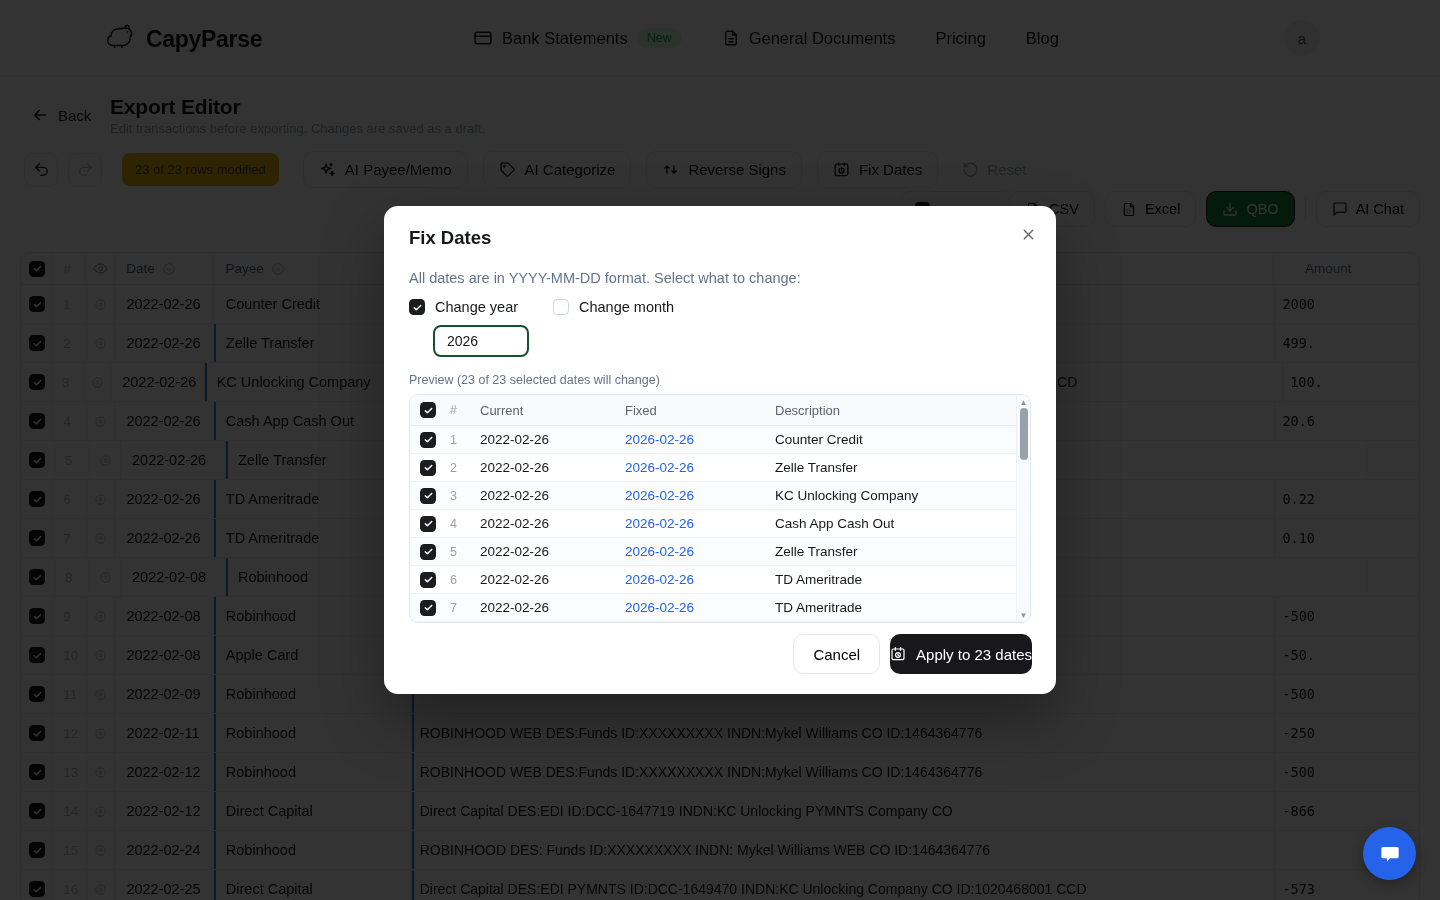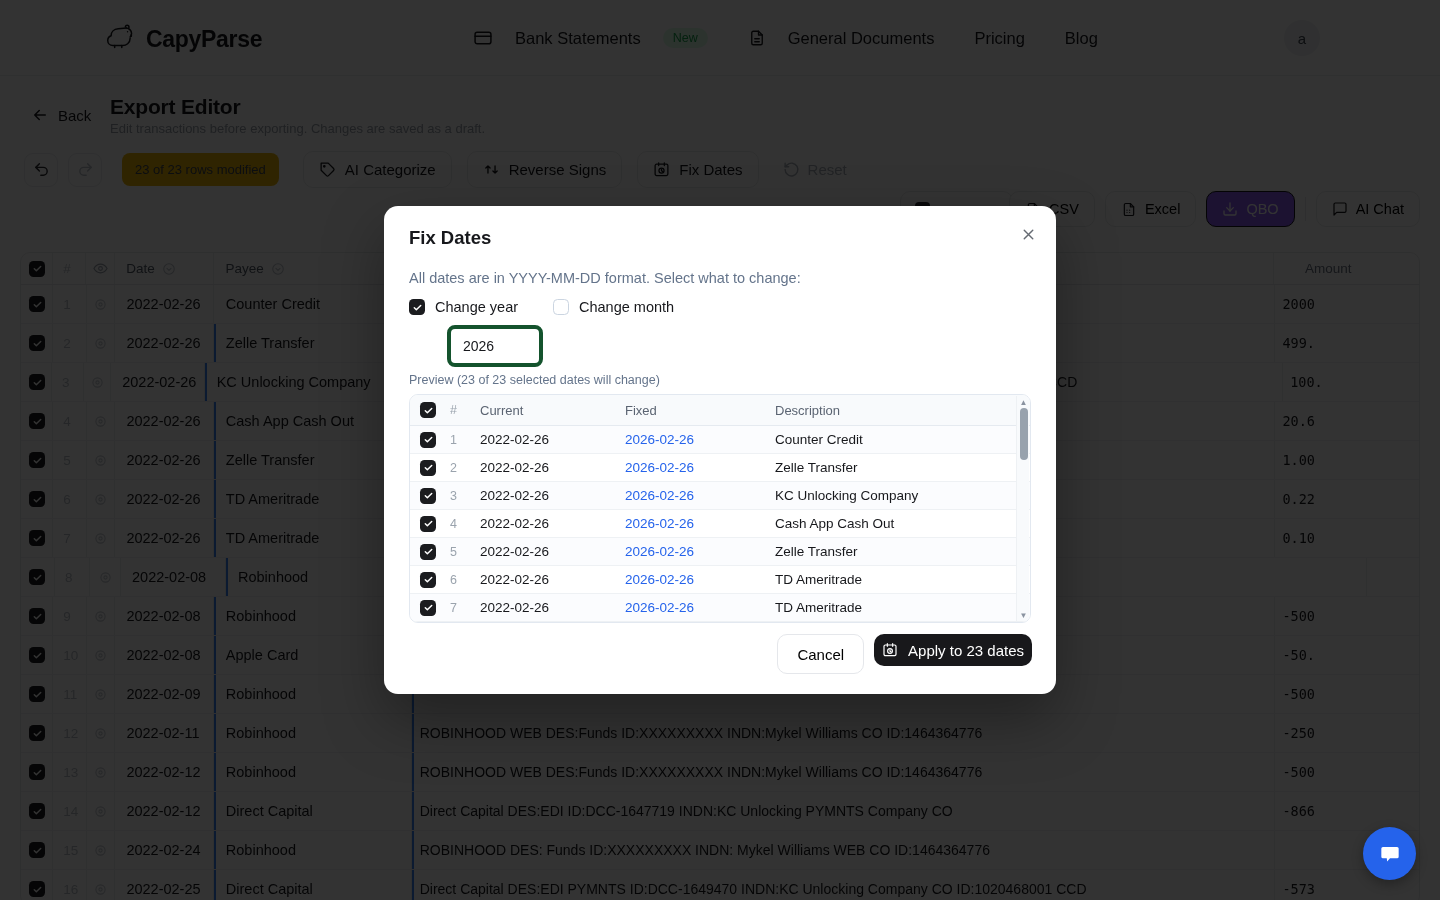--- a/index.html
+++ b/index.html
@@ -13,21 +13,21 @@
   svg { display:block; }
 
   
   .navbar {
     position:absolute; top:0; left:0; right:0; height:76px;
     border-bottom:1px solid #eceef1; background:#fff;
   }
   .brand { position:absolute; left:104px; top:21px; display:flex; align-items:flex-end; gap:10px;
     font-size:23px; font-weight:700; letter-spacing:-0.3px; }
   .nav-menu { position:absolute; left:473px; top:0; height:76px; display:flex; align-items:center; gap:40px; }
-  .nav-item { display:flex; align-items:center; gap:22px; font-size:16.5px; font-weight:500; color:#17181c; cursor:pointer; }
+  .nav-item { display:flex; align-items:center; gap:9px; font-size:16.5px; font-weight:500; color:#17181c; cursor:pointer; }
   .badge-new { font-size:12.5px; font-weight:500; color:#16a34a; background:#dcfce7;
     padding:3px 10px; border-radius:999px; }
   .avatar { position:absolute; right:120px; top:20px; width:36px; height:36px; border-radius:50%;
     background:#eef0f3; color:#3f4650; display:flex; align-items:center; justify-content:center;
     font-size:15px; }
 
   
   .back-btn { position:absolute; left:31px; top:106px; display:flex; align-items:center; gap:9px;
     font-size:15px; font-weight:500; cursor:pointer; }
   .page-title { position:absolute; left:110px; top:95px; font-size:21px; font-weight:700; letter-spacing:-0.2px; }
@@ -43,21 +43,21 @@
     border:1px solid #e7e9ec; border-radius:10px; background:#fff; font-size:15px; font-weight:500;
     color:#17181c; cursor:pointer; white-space:nowrap; }
   .tool-btn + .tool-btn { margin-left:5px; }
   .ghost-btn { height:37px; display:flex; align-items:center; gap:8px; padding:0 10px;
     font-size:15px; font-weight:500; color:#a8afb8; cursor:default; margin-left:4px; white-space:nowrap; }
 
   
   .export-bar { position:absolute; top:191px; right:20px; display:flex; align-items:center; gap:10px; height:36px; }
   .export-btn { height:36px; display:flex; align-items:center; gap:8px; padding:0 15px;
     border:1px solid #e7e9ec; border-radius:10px; background:#fff; font-size:14.5px; font-weight:500; cursor:pointer; }
-  .export-btn.dark { background:#8b5cf6; border-color:#18181b; color:#fff; }
+  .export-btn.dark { background:#15803d; border-color:#18181b; color:#fff; }
   .vsep { width:1px; height:24px; background:#e5e7eb; }
   .hidden-btn { position:absolute; top:191px; left:900px; width:113px; height:36px;
     border:1px solid #e7e9ec; border-radius:10px; background:#fff; display:flex; align-items:center; padding:0 14px; }
   .hidden-btn .blob { width:15px; height:15px; border-radius:4px; background:#2a2b2e; }
 
   
   .tx-table { position:absolute; left:20px; top:252px; width:1400px; height:654px;
     border:1px solid #e7e9ec; border-radius:10px; background:#fff; overflow:hidden; }
   .t-row { display:flex; height:39px; border-bottom:1px solid #f0f1f3; }
   .t-head { height:32px; border-bottom:1px solid #e3e5e8; color:#6b7280; font-size:13.5px; }
@@ -85,22 +85,22 @@
 
   
   .modal { position:absolute; left:384px; top:206px; width:672px; height:488px; z-index:50;
     background:#fff; border-radius:14px; box-shadow:0 25px 60px rgba(0,0,0,0.35); }
   .modal-close { position:absolute; top:20px; right:19px; color:#3f4650; cursor:pointer; opacity:0.8; }
   .modal-title { position:absolute; left:25px; top:21px; font-size:18.5px; font-weight:700; }
   .modal-desc { position:absolute; left:25px; top:64px; font-size:14.5px; color:#64748b; }
   .check-opt { position:absolute; top:93px; display:flex; align-items:center; gap:10px;
     font-size:14.5px; font-weight:500; cursor:pointer; }
   .opt-year { left:25px; } .opt-month { left:169px; }
-  .year-input { position:absolute; left:63px; top:119px; width:96px; height:42px;
-    border:4px solid #14532d; border-radius:8px; padding:0 12px; font-size:14px;
+  .year-input { position:absolute; left:49px; top:119px; width:96px; height:32px;
+    border:2px solid #14532d; border-radius:8px; padding:0 12px; font-size:14px;
     font-family:"Liberation Sans",sans-serif; color:#17181c; outline:none; }
   .preview-label { position:absolute; left:25px; top:167px; font-size:12.5px; color:#64748b; }
 
   .preview-table { position:absolute; left:25px; top:188px; width:622px; height:229px;
     border:1px solid #e2e8f0; border-radius:9px; overflow:hidden; background:#fff; }
   .p-row { display:flex; align-items:center; height:28px; border-bottom:1px solid #eef1f4; font-size:13.5px; }
   .p-head { height:31px; background:#f8fafc; color:#5b6472; font-size:13px; border-bottom:1px solid #e5eaf0; }
   .p-row:nth-child(odd):not(.p-head) { background:#fbfcfe; }
   .p-cb { width:40px; padding-left:10px; flex:none; }
   .p-num { width:30px; flex:none; color:#9aa3ad; font-size:12.5px; }
@@ -111,21 +111,21 @@
   .p-scroll { position:absolute; top:1px; right:1px; bottom:1px; width:13px; background:#f8fafc;
     border-left:1px solid #eef1f4; }
   .p-thumb { position:absolute; top:12px; left:2.5px; width:8px; height:52px; border-radius:4px; background:#98a2ad; }
   .scroll-arrow { position:absolute; left:0; width:13px; height:12px; display:flex; align-items:center;
     justify-content:center; color:#8a93a0; font-size:8px; cursor:pointer; }
   .arrow-up { top:0; } .arrow-down { bottom:0; }
 
   .modal-footer { position:absolute; right:24px; bottom:20px; display:flex; gap:10px; }
   .btn-cancel { height:40px; padding:0 19px; border:1px solid #e5e7eb; border-radius:10px;
     background:#fff; font-size:15px; font-weight:500; font-family:"Liberation Sans",sans-serif; cursor:pointer; }
-  .btn-apply { height:32px; padding:0 8px; border:none; border-radius:10px; background:#18181b;
+  .btn-apply { height:40px; padding:0 0; border:none; border-radius:10px; background:#18181b;
     color:#fff; font-size:15px; font-weight:500; font-family:"Liberation Sans",sans-serif;
     display:flex; align-items:center; gap:10px; cursor:pointer; }
 
   
   .chat-fab { position:absolute; left:1363px; top:827px; width:53px; height:53px; border-radius:50%;
     background:#2563eb; z-index:60; display:flex; align-items:center; justify-content:center;
     box-shadow:0 4px 12px rgba(0,0,0,0.3); cursor:pointer; }
 </style>
 </head>
 <body>
@@ -197,20 +197,30 @@
   <button class="icon-btn">
     <svg width="17" height="17" viewBox="0 0 24 24" fill="none" stroke="#b9bfc7" stroke-width="2" stroke-linecap="round" stroke-linejoin="round">
       <path d="M15 14l5-5-5-5"></path>
         <path d="M20 9H9.5a5.5 5.5 0 0 0 0 11H13"></path>
     </svg>
   </button>
   <span class="rows-badge">23 of 23 rows modified</span>
   <button class="tool-btn">
     <span>
       <svg width="17" height="17" viewBox="0 0 24 24" fill="none" stroke="#17181c" stroke-width="1.8" stroke-linejoin="round">
+        <path d="M10 4l1.6 4.9L16.5 10.5l-4.9 1.6L10 17l-1.6-4.9L3.5 10.5l4.9-1.6z"></path>
+        <path d="M18.5 14.5l.8 2.2 2.2.8-2.2.8-.8 2.2-.8-2.2-2.2-.8 2.2-.8z"></path>
+        <path d="M17 3v4M15 5h4" stroke-linecap="round"></path>
+      </svg>
+    </span>
+    <span>AI Payee/Memo</span>
+  </button>
+  <button class="tool-btn">
+    <span>
+      <svg width="17" height="17" viewBox="0 0 24 24" fill="none" stroke="#17181c" stroke-width="1.8" stroke-linejoin="round">
         <path d="M20.6 13.4L13.4 20.6a2 2 0 0 1-2.8 0L3 13V3h10l7.6 7.6a2 2 0 0 1 0 2.8z"></path>
         <circle cx="7.5" cy="7.5" r="1" fill="#17181c"></circle>
       </svg>
     </span>
     <span>AI Categorize</span>
   </button>
   <button class="tool-btn">
     <span>
       <svg width="17" height="17" viewBox="0 0 24 24" fill="none" stroke="#17181c" stroke-width="1.9" stroke-linecap="round" stroke-linejoin="round">
         <path d="M7 17V7M4 10l3-3 3 3"></path>
@@ -415,21 +425,20 @@
     <div class="cell c-num">5</div>
     <div class="cell c-eye">
       <svg width="13" height="13" viewBox="0 0 24 24" fill="none" stroke="#c3c8cf" stroke-width="2">
             <circle cx="12" cy="12" r="8.5"></circle>
             <circle cx="12" cy="12" r="3"></circle>
           </svg>
     </div>
     <div class="cell c-date modflag">2022-02-26</div>
     <div class="cell c-payee modflag mod">Zelle Transfer</div>
     <div class="cell c-desc modflag mod"></div>
-    <div class="cell c-amt">1.00</div>
   </div>
       <div class="t-row">
     <div class="cell c-cb">
       <span class="cb">
         <svg viewBox="0 0 24 24" fill="none" stroke="#fff" stroke-width="3.2" stroke-linecap="round" stroke-linejoin="round">
               <path d="M5 12.5l4.5 4.5L19 7.5"></path>
             </svg>
       </span>
     </div>
     <div class="cell c-num">6</div>

